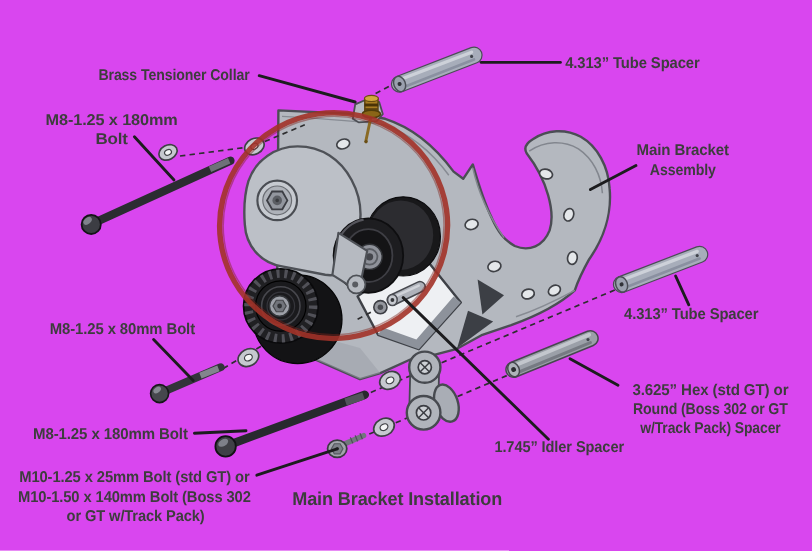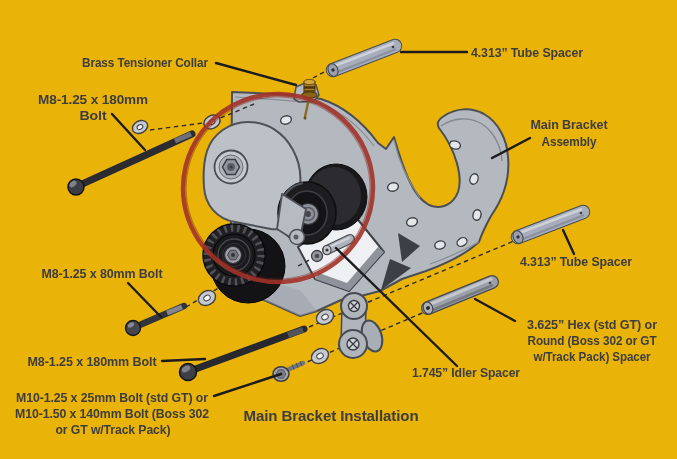--- a/index.html
+++ b/index.html
@@ -1,16 +1,16 @@
 <!DOCTYPE html>
 <html><head>
 <meta charset="utf-8">
 <style>
   html,body{margin:0;padding:0;background:#ffffff;}
-  .stage{position:relative;width:677px;height:459px;background:#eab308;overflow:hidden;
+  .stage{position:relative;width:677px;height:459px;background:#d946ef;overflow:hidden;
          font-family:"Liberation Sans",sans-serif;}
   svg{position:absolute;left:0;top:0;}
   text{fill:#3d3d3d;font-family:"Liberation Sans",sans-serif;font-weight:600;
        font-size:13px;letter-spacing:-0.1px;}
   text.caption{font-size:15.5px;}
 </style>
 </head>
 <body>
 
 <div class="stage">

